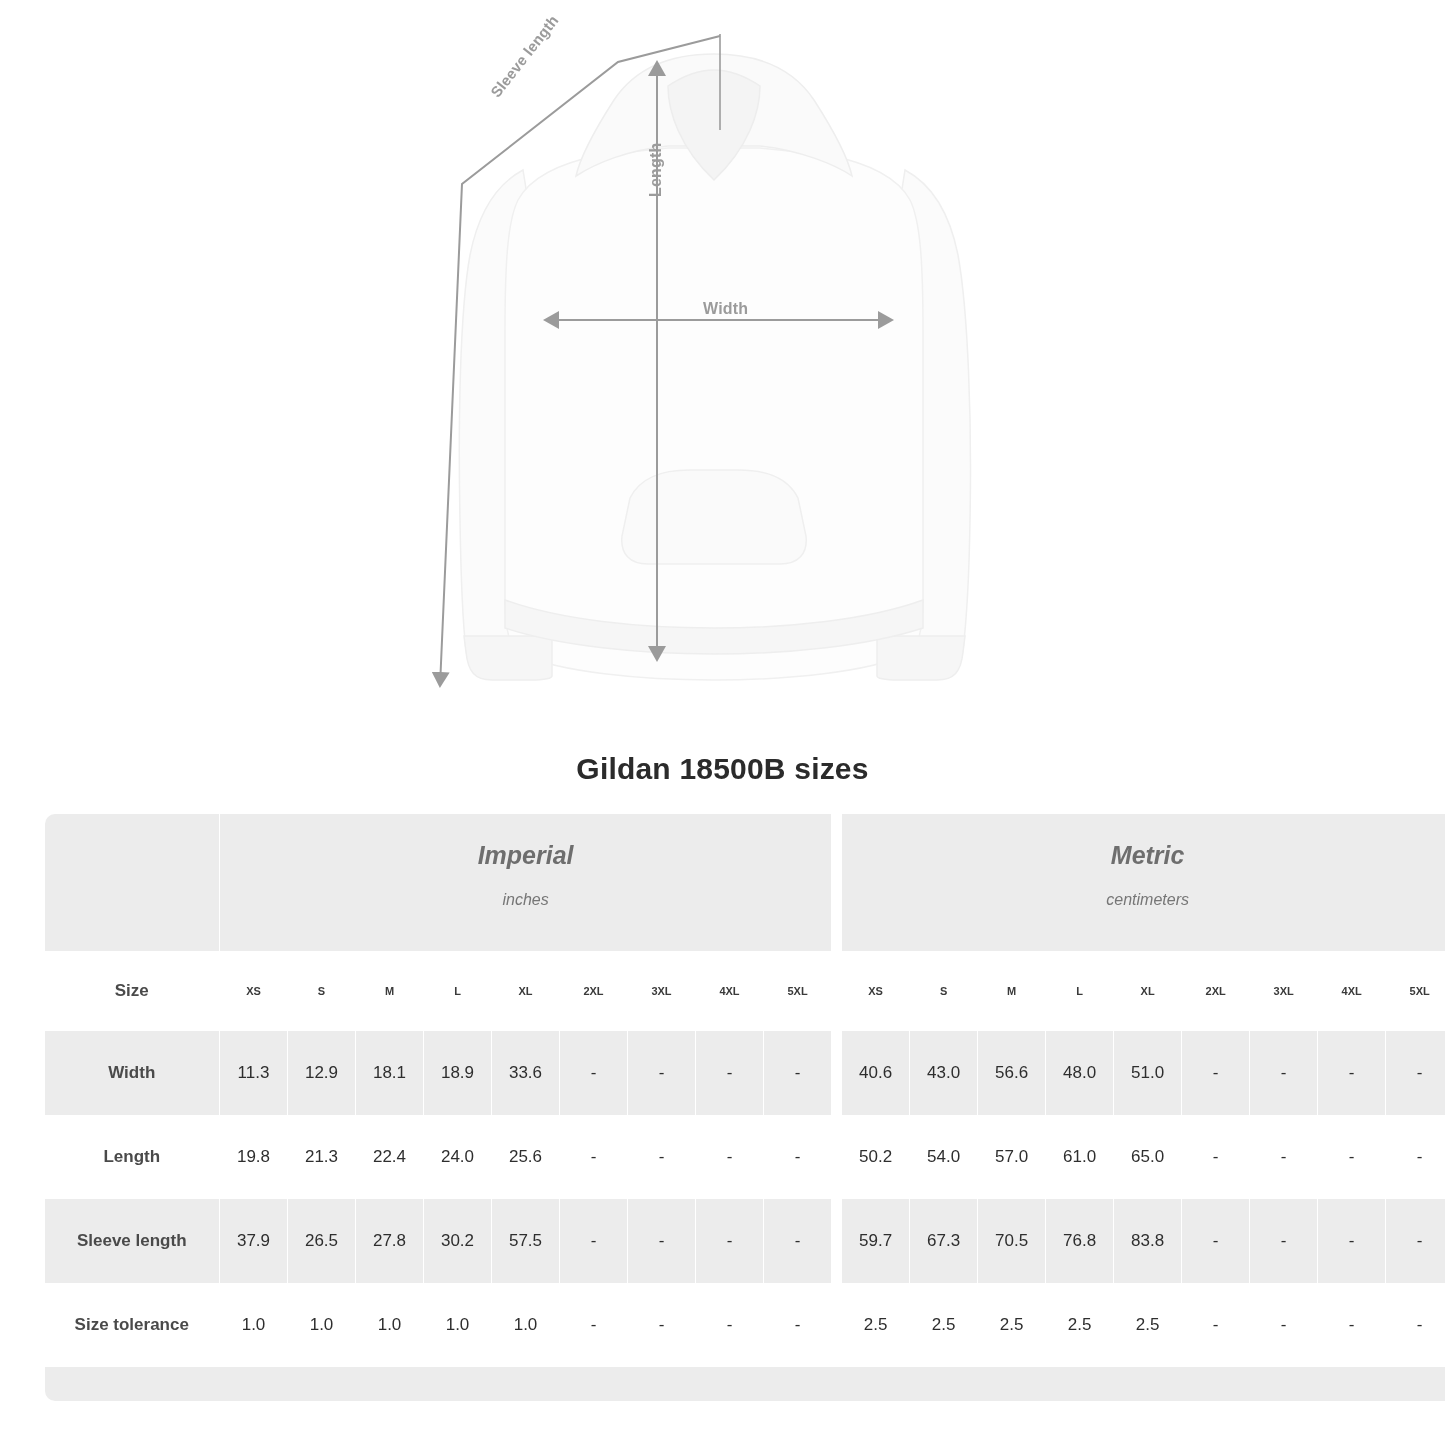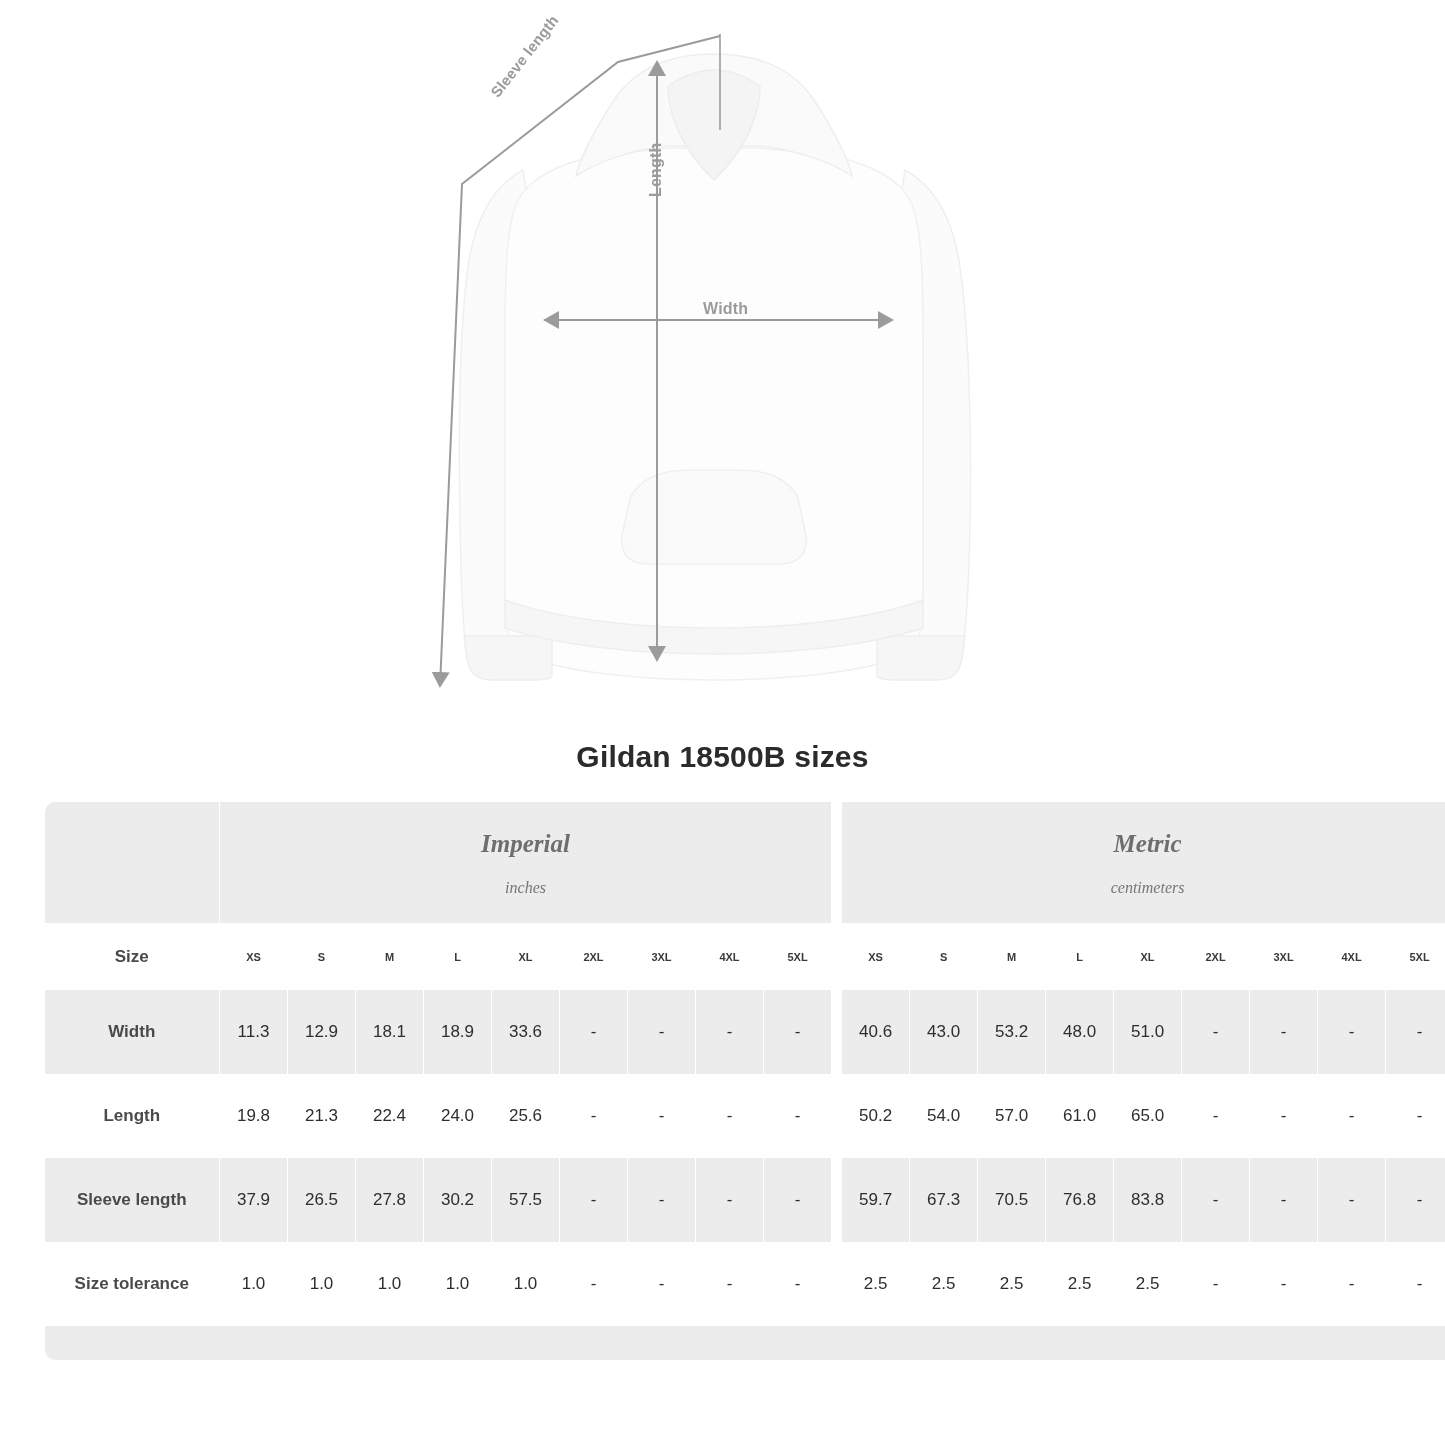--- a/index.html
+++ b/index.html
@@ -41,21 +41,21 @@
   #label-sleeve {
     left: 487px; top: 90px;
     transform: rotate(-52deg);
     transform-origin: left top;
     font-size: 15px;
   }
 
   
   #title-block {
     text-align: center;
-    margin-top: 0;
+    margin-top: 12px;
   }
   #chart-title {
     font-size: 30px;
     font-weight: bold;
     color: #2b2b2b;
     margin: 0 0 14px 0;
     letter-spacing: .2px;
   }
   #chart-note {
     font-size: 17.5px;
@@ -69,23 +69,22 @@
     margin: 28px 44px 0 44px;
   }
   table {
     width: 1357px;
     border-collapse: collapse;
     table-layout: fixed;
   }
   .unit-head td {
     background: #ececec;
     text-align: center;
-    padding: 26px 0 26px 0;
+    padding: 26px 0 42px 0;
     vertical-align: middle;
-    font-family: Liberation Serif, serif;
   }
   .unit-head td:first-child { border-top-left-radius: 10px; }
   .unit-head td:last-child  { border-top-right-radius: 10px; }
   .unit-name {
     font-size: 25px;
     font-weight: bold;
     font-style: italic;
     color: #6e6e6e;
     line-height: 1.25;
   }
@@ -112,21 +111,21 @@
     font-size: 17px;
     color: #4a4a4a;
     text-align: center;
     border-left: none;
   }
   td.sizehdr {
     font-weight: bold;
     font-size: 11px;
     color: #3a3a3a;
   }
-  tr.header-row td { height: 67px; text-align: center; }
+  tr.header-row td { height: 80px; text-align: center; }
   .gapcol { width: 10px; background: #ffffff !important; border: none !important; }
 
   tr.footer-row td {
     height: 34px;
     background: #ececec;
     border: none;
   }
   tr.footer-row td:first-child { border-bottom-left-radius: 10px; }
   tr.footer-row td:last-child  { border-bottom-right-radius: 10px; }
 </style>
@@ -244,21 +243,21 @@
           <td>18.1</td>
           <td>18.9</td>
           <td>33.6</td>
           <td>-</td>
           <td>-</td>
           <td>-</td>
           <td>-</td>
           <td class="gapcol"></td>
           <td>40.6</td>
           <td>43.0</td>
-          <td>53.2</td>
+          <td>56.6</td>
           <td>48.0</td>
           <td>51.0</td>
           <td>-</td>
           <td>-</td>
           <td>-</td>
           <td>-</td>
         </tr>
 
         <tr class="plain">
           <td class="rowlabel">Length</td>

